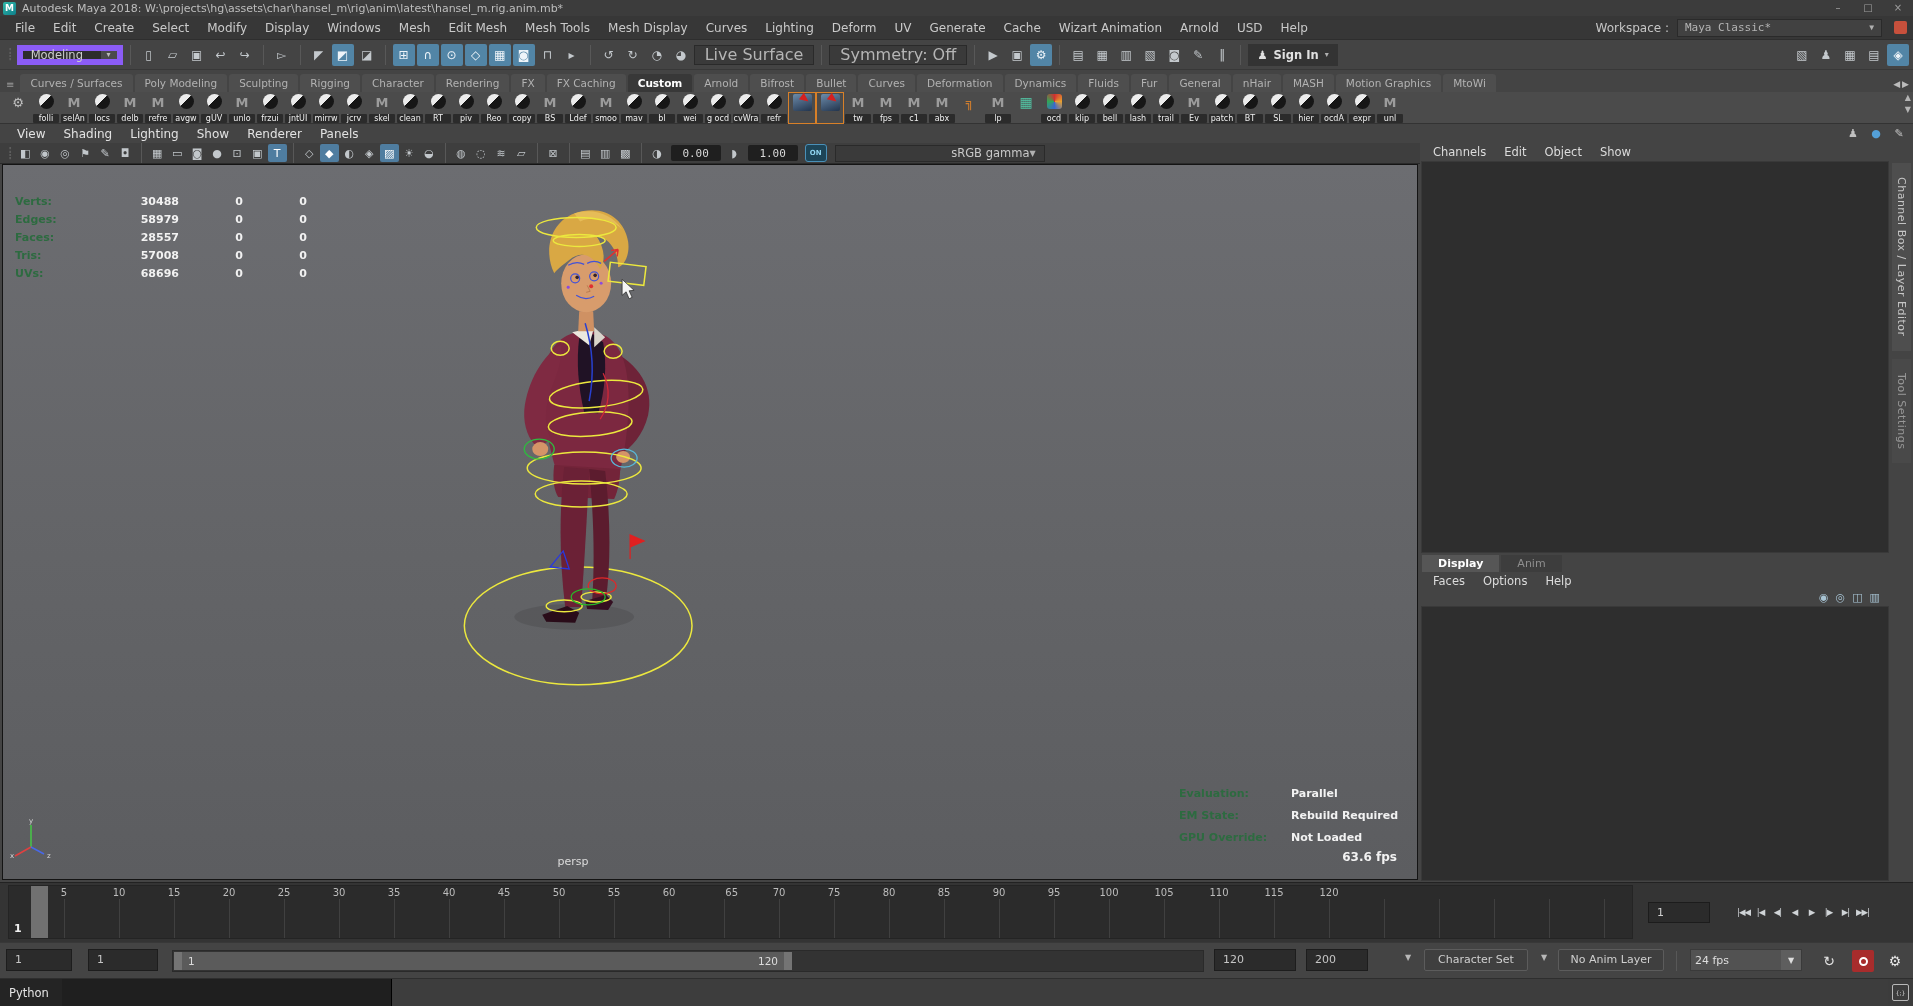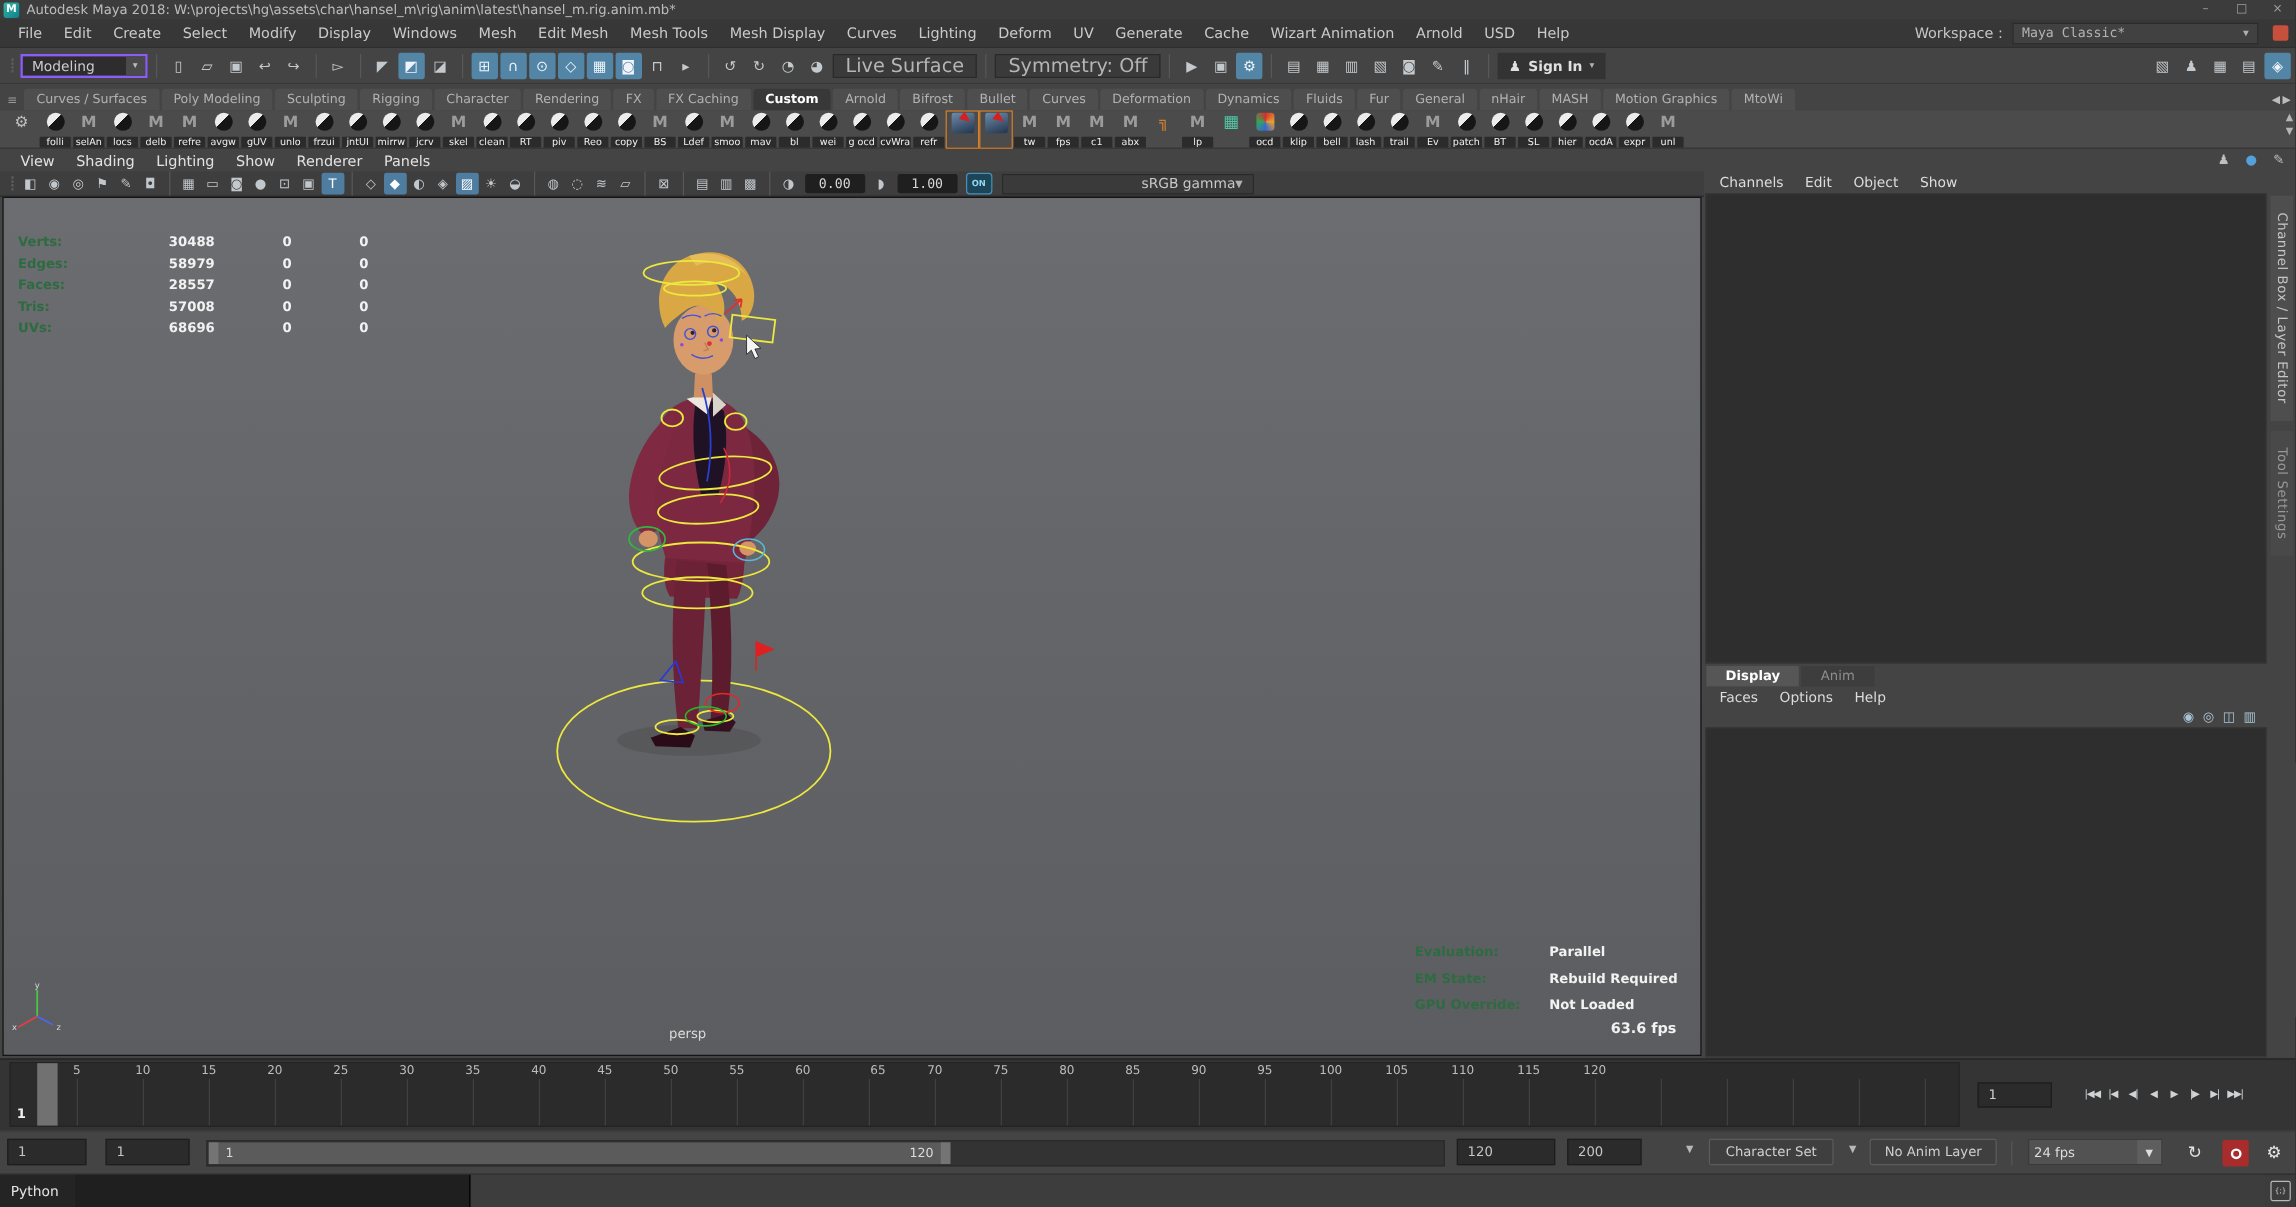--- a/index.html
+++ b/index.html
@@ -31,21 +31,21 @@
   .redico { width:13px; height:13px; background:#c7503c; border-radius:2px; margin-left:4px; }
 
   
   .toolbar { height:30px; background:#444; display:flex; align-items:center; padding:0 4px;
              gap:2px; border-bottom:1px solid #383838; }
   .grip { color:#5d5d5d; font-size:11px; padding:0 3px; letter-spacing:-2px; }
   .ic { width:22px; height:22px; display:inline-flex; align-items:center; justify-content:center;
         font-size:12px; color:#c4c9cd; border-radius:2px; flex:none; }
   .ic.a { background:#5285a6; color:#eef4f9; }
   .tsep { width:1px; height:20px; background:#585858; margin:0 5px; flex:none; }
-  .combo { height:20px; background:#2d2d2d; border:2px solid #8b5cf6; display:flex; align-items:center;
+  .combo { height:20px; background:#2d2d2d; border:6px solid #8b5cf6; display:flex; align-items:center;
            width:106px; justify-content:space-between; padding-left:8px; font-size:11.5px; color:#ccc; }
   .combo .arr { width:16px; align-self:stretch; background:#4a4a4a; display:flex; align-items:center;
                 justify-content:center; font-size:8px; color:#bbb; }
   .fieldbox { height:20px; min-width:108px; background:#3a3a3a; border:1px solid #2a2a2a;
               color:#b5b5b5; font-size:16px; display:flex; align-items:center;
               justify-content:center; padding:0 10px; }
   .signin { height:22px; background:#333; display:flex; gap:6px; align-items:center;
             padding:0 9px; color:#e0e0e0; font-size:11.5px; font-weight:bold; }
   .flexspace { flex:1; }
 

